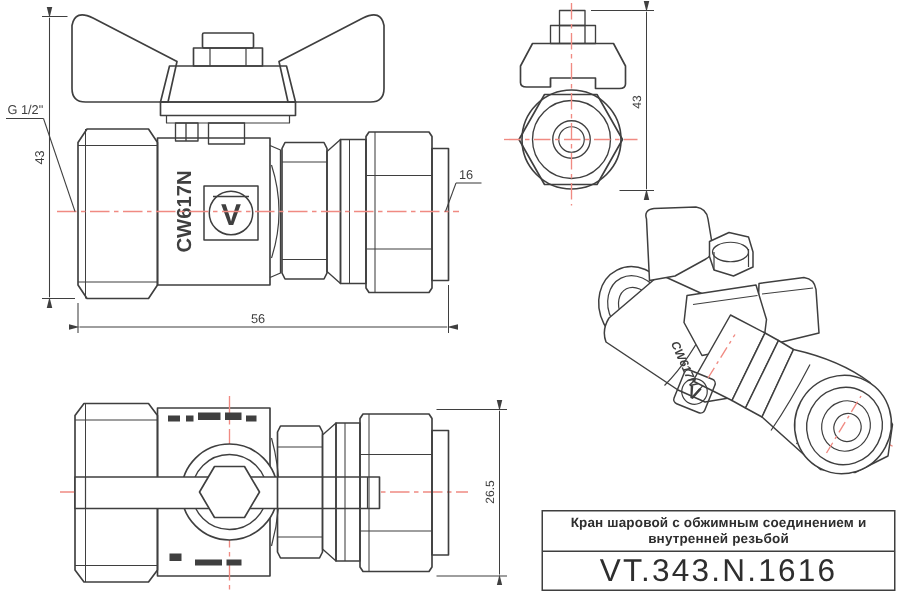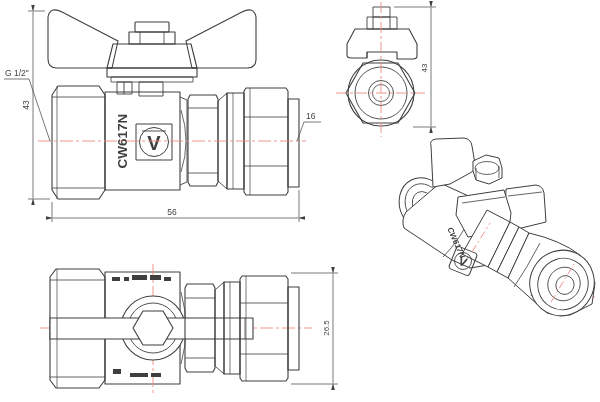--- a/index.html
+++ b/index.html
@@ -242,13 +242,20 @@
       <rect x="452" y="249" width="22" height="24" rx="3" fill="none"></rect>
       <circle cx="463" cy="261" r="8.5" fill="none" stroke-width="0.8"></circle>
       <text x="463" y="266" text-anchor="middle" font-size="12" font-weight="bold" stroke="none" fill="#3f3f3f">V</text>
     </g>
 
     <line x1="472" y1="252" x2="490" y2="223" stroke="#f08a82" stroke-width="0.9" stroke-dasharray="8 3 2 3" fill="none"></line>
     <line x1="551" y1="302" x2="574" y2="264" stroke="#f08a82" stroke-width="0.9" stroke-dasharray="8 3 2 3" fill="none"></line>
   </g>
 </svg>
 
+<div class="titleblock">
+  <div class="row1">
+    <div>Кран шаровой с обжимным соединением и</div>
+    <div>внутренней резьбой</div>
+  </div>
+  <div class="row2">VT.343.N.1616</div>
 </div>
+</div>
 
 </body></html>

